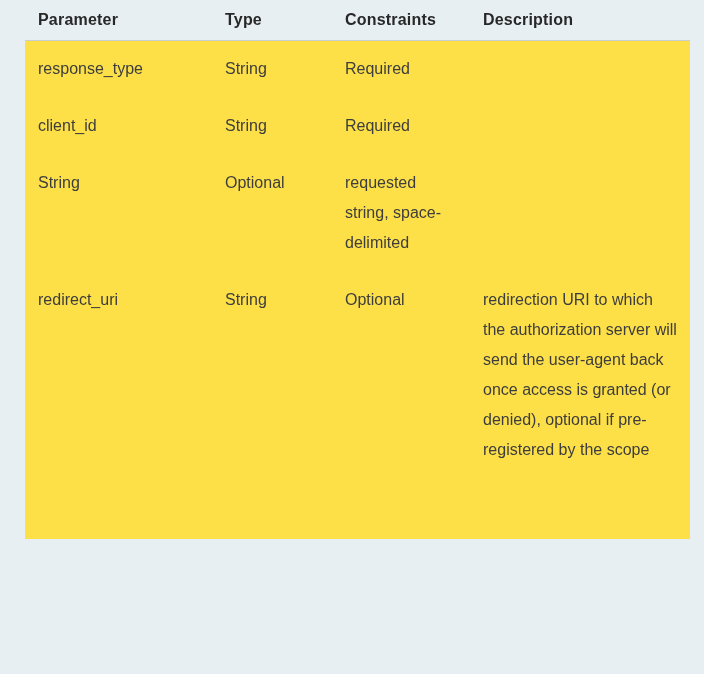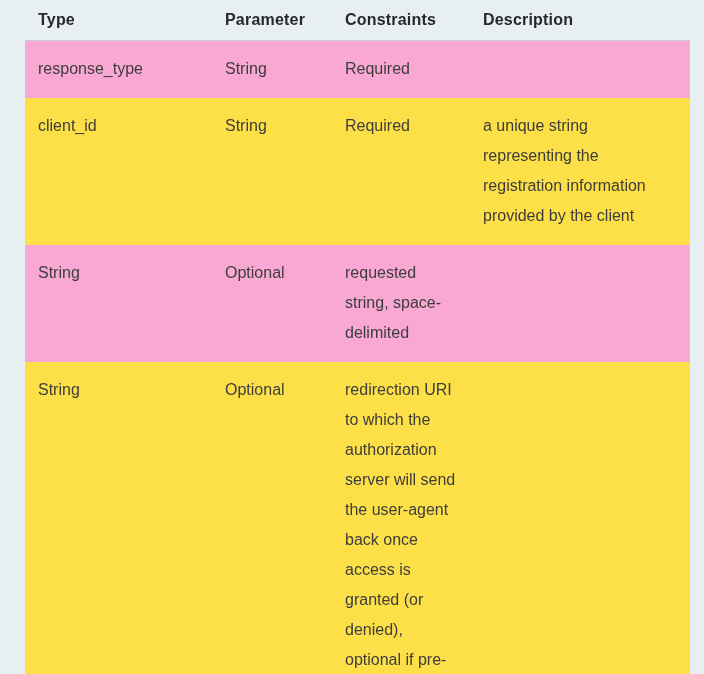--- a/index.html
+++ b/index.html
@@ -32,21 +32,21 @@
   .hcell {
     padding: 0 12px 0 13px;
     font-weight: bold;
     font-size: 16px;
     color: #282828;
     letter-spacing: 0.2px;
   }
   .row {
     display: grid;
     grid-template-columns: 187px 120px 138px 220px;
-    background: #f9a8d4;
+    background: #fde047;
   }
   .row.tint {
     background: #fde047;
   }
   .row.partial {
     height: 60px;
   }
   .cell {
     padding: 13px 12px 14px 13px;
     font-size: 16px;
@@ -62,45 +62,45 @@
     padding: 1px 5px;
     border-radius: 3px;
     word-break: break-all;
   }
 </style>
 </head>
 <body>
 
 <div class="tbl">
   <div class="hrow">
+    <div class="hcell">Parameter</div>
     <div class="hcell">Type</div>
-    <div class="hcell">Parameter</div>
     <div class="hcell">Constraints</div>
     <div class="hcell">Description</div>
   </div>
   <div>
   <div class="row">
     <div class="cell">response_type</div>
     <div class="cell">String</div>
     <div class="cell">Required</div>
   </div>
 
   <div class="row tint">
     <div class="cell">client_id</div>
     <div class="cell">String</div>
     <div class="cell">Required</div>
-    <div class="cell">a unique string representing the registration information provided by the client</div>
   </div>
 
   <div class="row">
     <div class="cell">String</div>
     <div class="cell">Optional</div>
     <div class="cell">requested string, space-delimited</div>
   </div>
 
   <div class="row tint">
+    <div class="cell">redirect_uri</div>
     <div class="cell">String</div>
     <div class="cell">Optional</div>
     <div class="cell">redirection URI to which the authorization server will send the user-agent back once access is granted (or denied), optional if pre-registered by the scope</div>
   </div>
 <div class="row partial"></div>
     </div>
 </div>
 
 </body></html>

